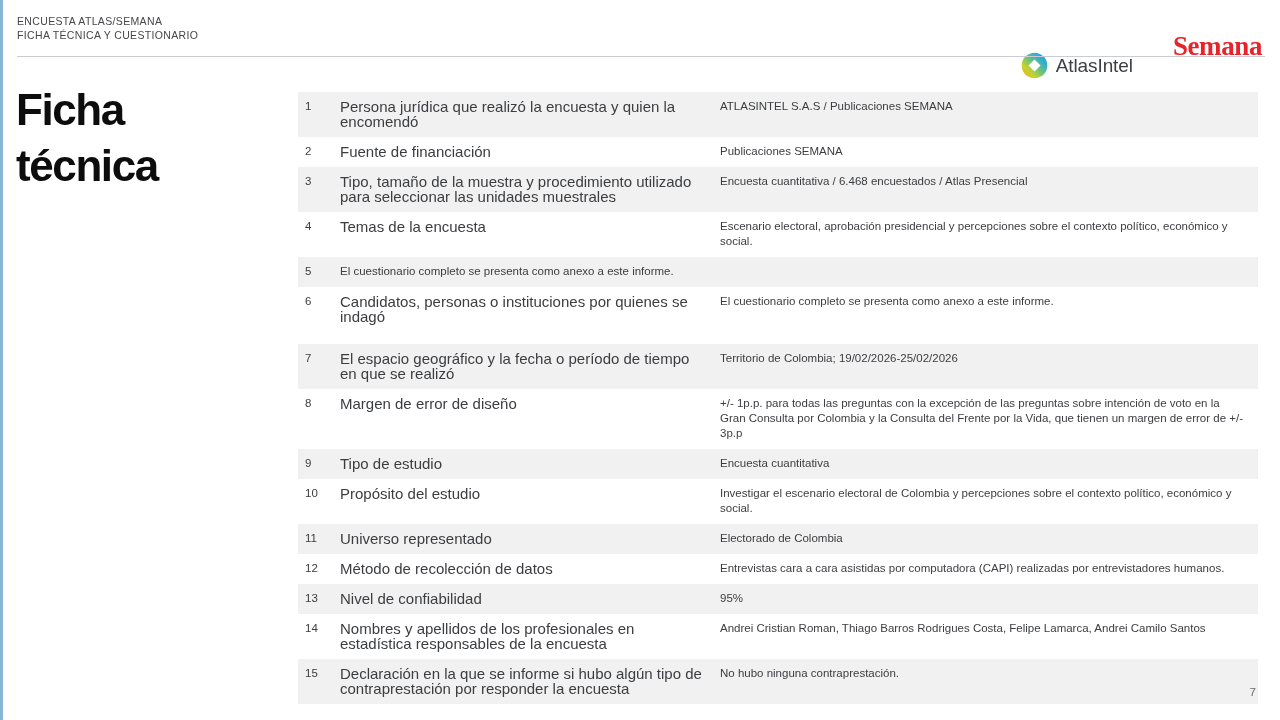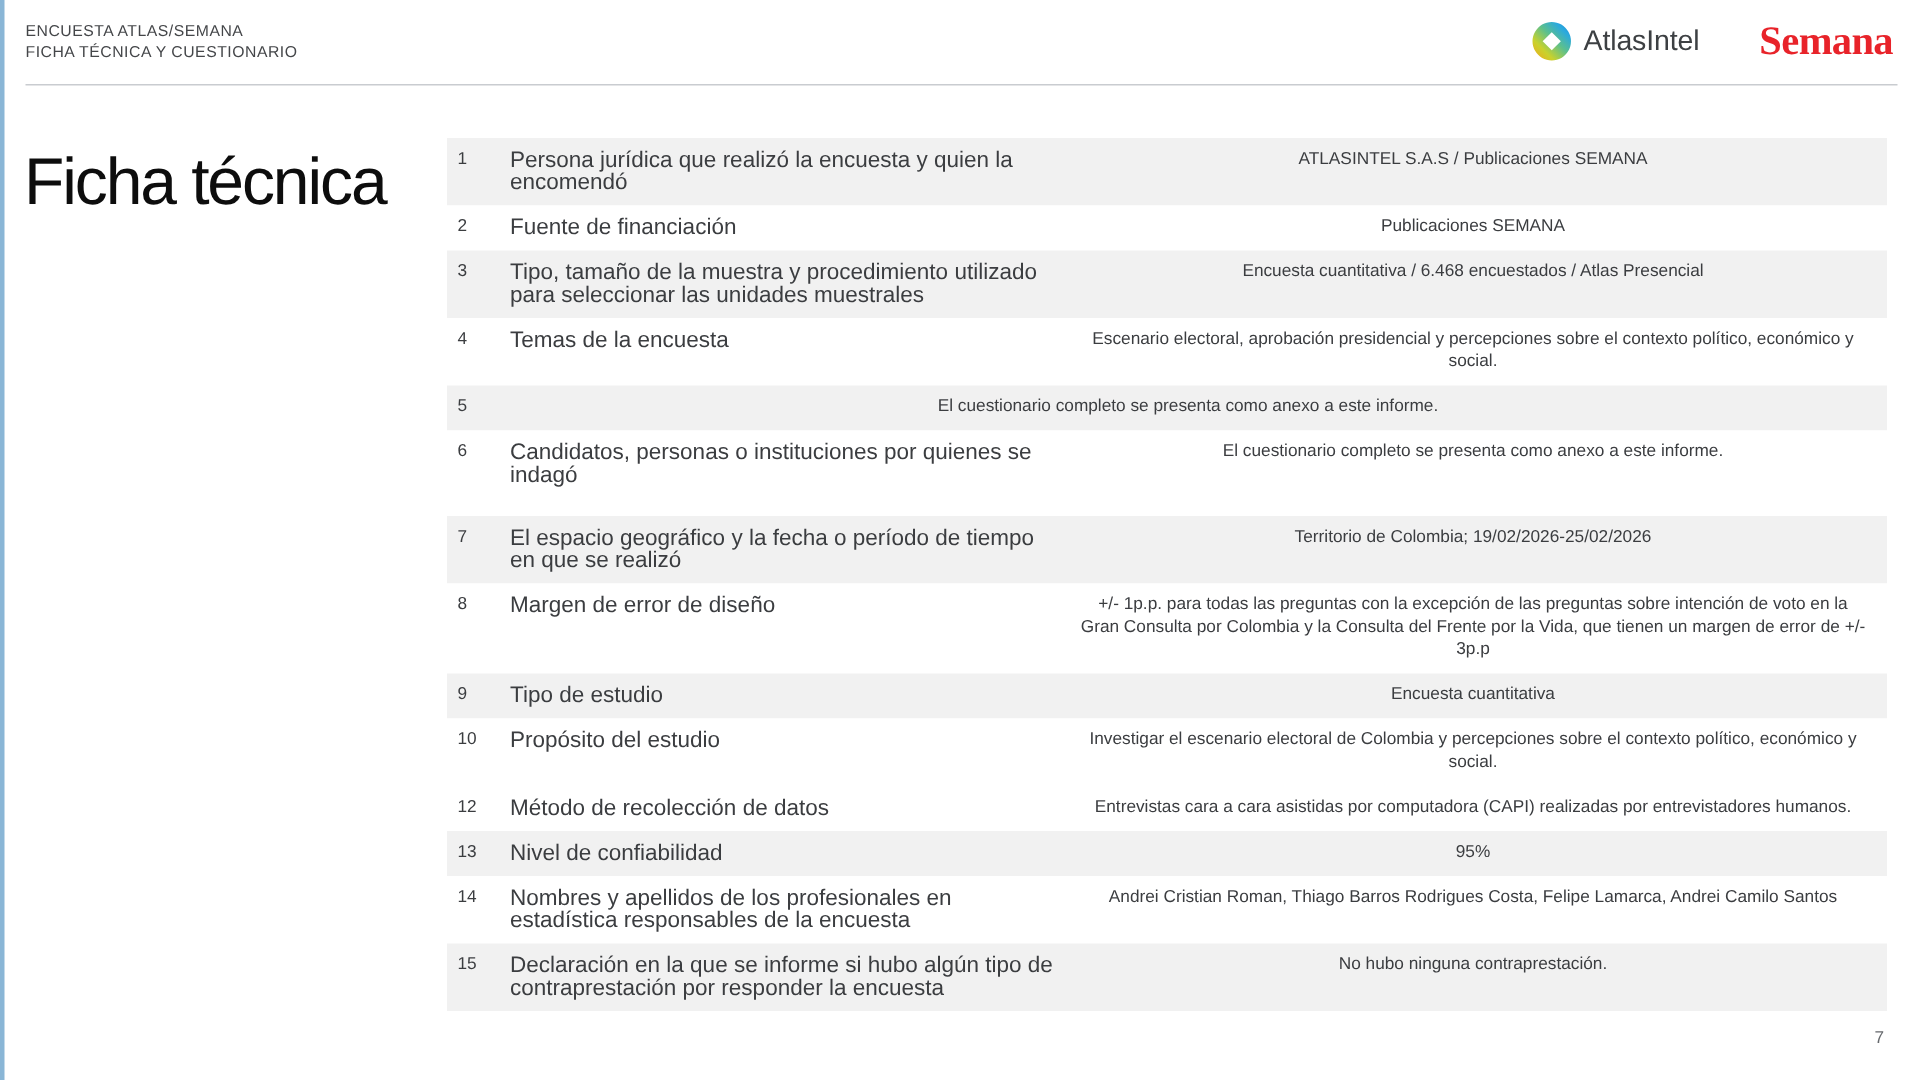--- a/index.html
+++ b/index.html
@@ -61,20 +61,21 @@
     right: 18px;
     top: 14px;
     display: flex;
     align-items: center;
     gap: 24px;
   }
   .atlas-logo {
     display: flex;
     align-items: center;
     gap: 8px;
+    margin-top: 38px;
   }
   .atlas-mark {
     width: 27px;
     height: 27px;
     display: block;
   }
   .atlas-word {
     font-size: 19px;
     color: #3d4043;
     letter-spacing: -0.1px;
@@ -89,22 +90,22 @@
     margin-left: 16px;
   }
 
   
   .page-title {
     position: absolute;
     left: 16px;
     top: 82px;
     width: 250px;
     font-size: 44px;
-    font-weight: normal;
-    line-height: 80px;
+    font-weight: bold;
+    line-height: 56px;
     letter-spacing: -1.4px;
     color: #0d0d0d;
   }
 
   
   .spec-table {
     position: absolute;
     left: 298px;
     top: 92px;
     width: 960px;
@@ -144,21 +145,20 @@
     padding-right: 12px;
     box-sizing: border-box;
   }
   .cell-value {
     flex: 1 1 auto;
     font-size: 11.5px;
     color: #3b3d40;
     line-height: 15px;
     padding-right: 14px;
     box-sizing: border-box;
-    text-align: center;
   }
 
   
   .page-number {
     position: absolute;
     right: 24px;
     bottom: 22px;
     font-size: 11.5px;
     color: #66696d;
   }
@@ -244,20 +244,25 @@
     <div class="spec-row shaded">
       <div class="cell-num">9</div>
       <div class="cell-label">Tipo de estudio</div>
       <div class="cell-value">Encuesta cuantitativa</div>
     </div>
     <div class="spec-row plain">
       <div class="cell-num">10</div>
       <div class="cell-label">Propósito del estudio</div>
       <div class="cell-value">Investigar el escenario electoral de Colombia y percepciones sobre el contexto político, económico y social.</div>
     </div>
+    <div class="spec-row shaded">
+      <div class="cell-num">11</div>
+      <div class="cell-label">Universo representado</div>
+      <div class="cell-value">Electorado de Colombia</div>
+    </div>
     <div class="spec-row plain">
       <div class="cell-num">12</div>
       <div class="cell-label">Método de recolección de datos</div>
       <div class="cell-value">Entrevistas cara a cara asistidas por computadora (CAPI) realizadas por entrevistadores humanos.</div>
     </div>
     <div class="spec-row shaded">
       <div class="cell-num">13</div>
       <div class="cell-label">Nivel de confiabilidad</div>
       <div class="cell-value">95%</div>
     </div>

